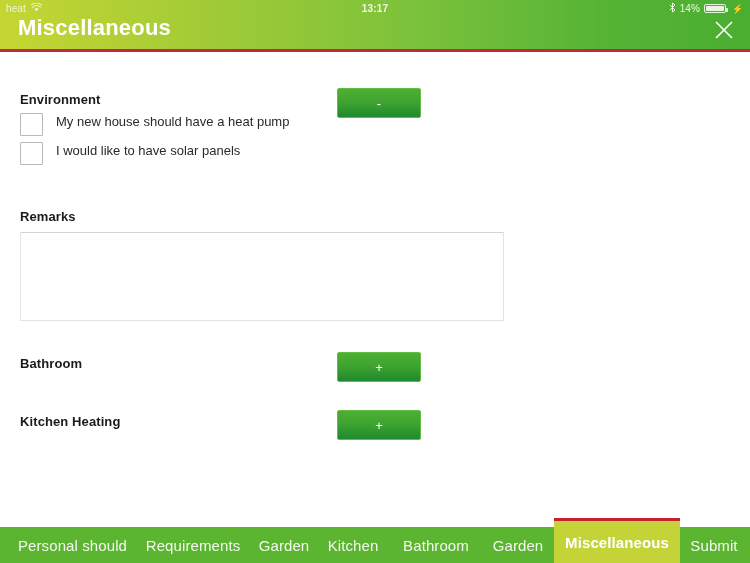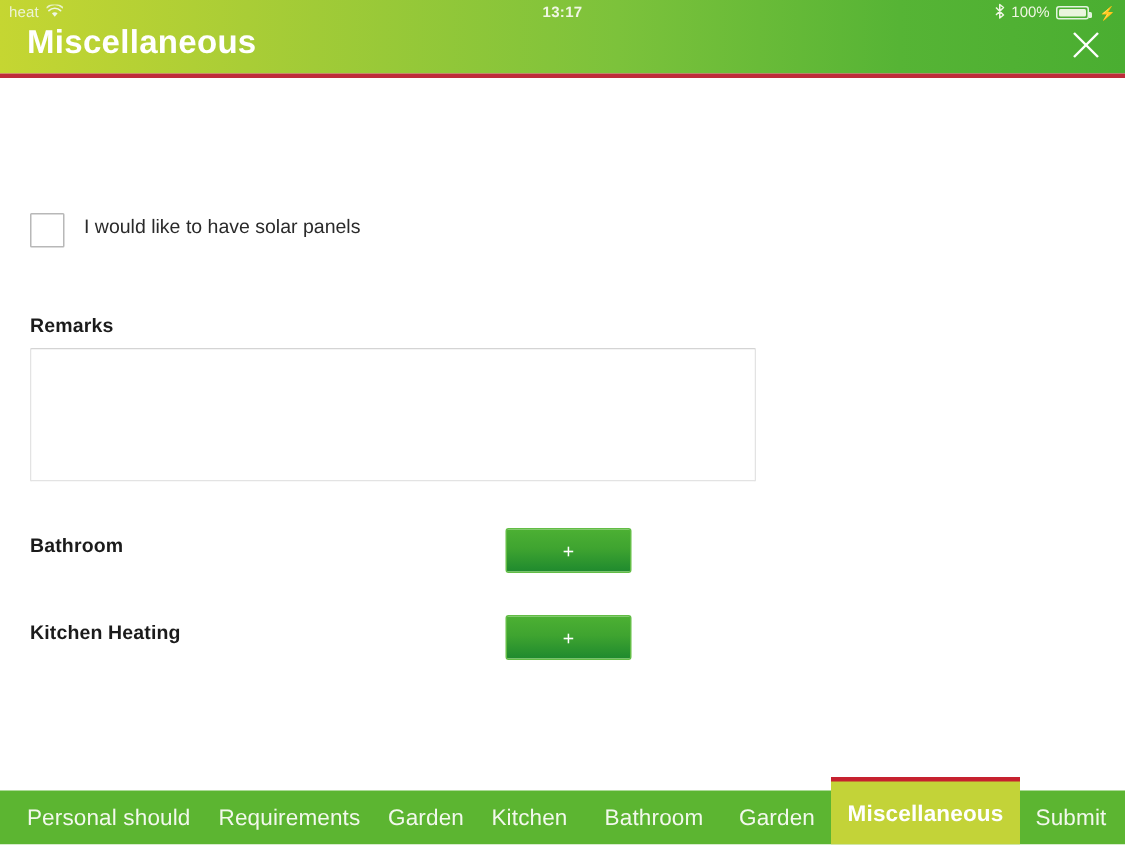--- a/index.html
+++ b/index.html
@@ -214,31 +214,41 @@
         </svg>
       </span>
     </div>
     <div class="sb-center">13:17</div>
     <div class="sb-right">
       <span>
         <svg width="7" height="11" viewBox="0 0 7 11">
           <path d="M1 3 L6 8 L3.5 10 L3.5 1 L6 3 L1 8" stroke="#eef6e2" stroke-width="1" fill="none" stroke-linejoin="round"></path>
         </svg>
       </span>
-      <span class="sb-batt-pct">100%</span>
+      <span class="sb-batt-pct">14%</span>
       <span class="batt-shell">
         <span class="batt-fill"></span>
       </span>
       <span class="bolt">⚡</span>
     </div>
   </div>
 
   <div class="content">
 
-
+    <div class="section-row" style="top:33px;">
+      <div class="section-label">Environment</div>
+      <div class="gbtn">
+        <span class="gbtn-sign">-</span>
+      </div>
+    </div>
+
+    <div class="check-row" style="top:57px;">
+      <div class="checkbox"></div>
+      <div class="check-label">My new house should have a heat pump</div>
+    </div>
 
     <div class="check-row" style="top:86px;">
       <div class="checkbox"></div>
       <div class="check-label">I would like to have solar panels</div>
     </div>
 
     <div class="section-row" style="top:150px;">
       <div class="section-label">Remarks</div>
     </div>
     <textarea class="remarks-box" placeholder="" style=""></textarea>

